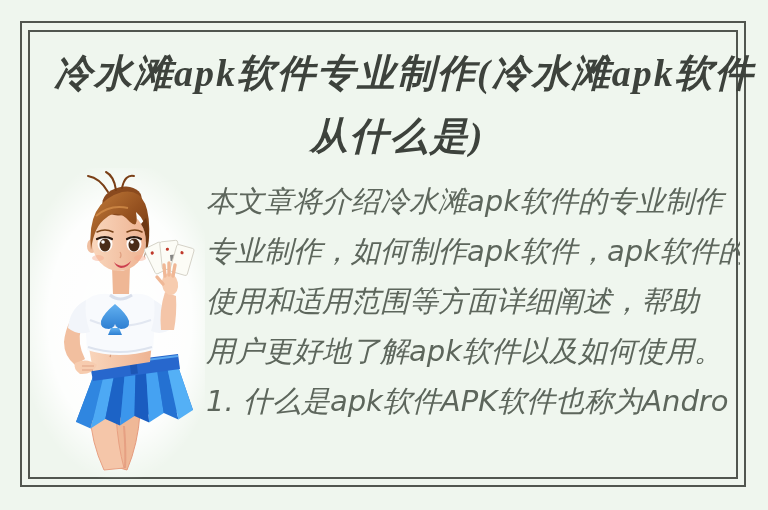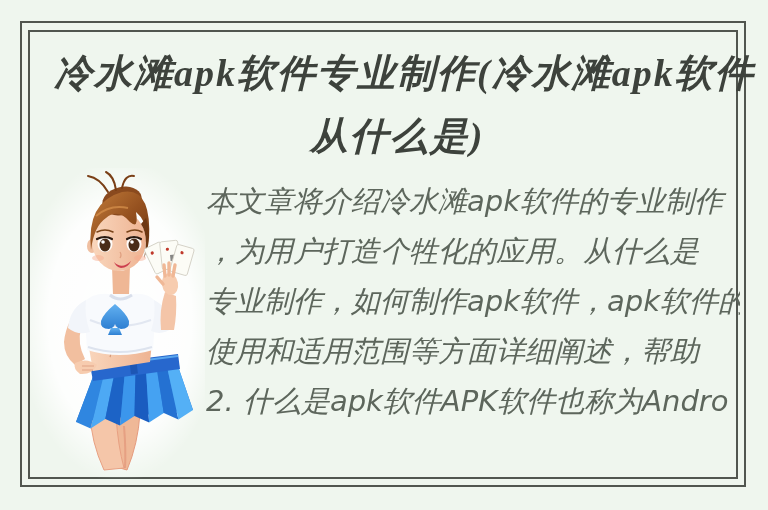--- a/index.html
+++ b/index.html
@@ -187,19 +187,19 @@
           <circle cx="-2" cy="-7" r="1.6" fill="#c0392b"></circle>
         </g>
       </g>
       <path d="M135 108 L134 97 M139 107 L139 95 M143 108 L145 97" stroke="#f0b896" stroke-width="3.4" fill="none" stroke-linecap="round"></path>
       <path d="M133 116 L127 109" stroke="#f0b896" stroke-width="3.4" fill="none" stroke-linecap="round"></path>
     </svg>
   </div>
 
   <div class="article">
     <div class="line">本文章将介绍冷水滩apk软件的专业制作</div>
-    <div class="line">，为用户打造个牲化的应用。从什么是</div>
     <div class="line">专业制作，如何制作apk软件，apk软件的</div>
     <div class="line">使用和适用范围等方面详细阐述，帮助</div>
-    <div class="line">2. 什么是apk软件APK软件也称为Andro</div>
+    <div class="line">用户更好地了解apk软件以及如何使用。</div>
+    <div class="line">1. 什么是apk软件APK软件也称为Andro</div>
   </div>
 
 </div>
 
 </body></html>

